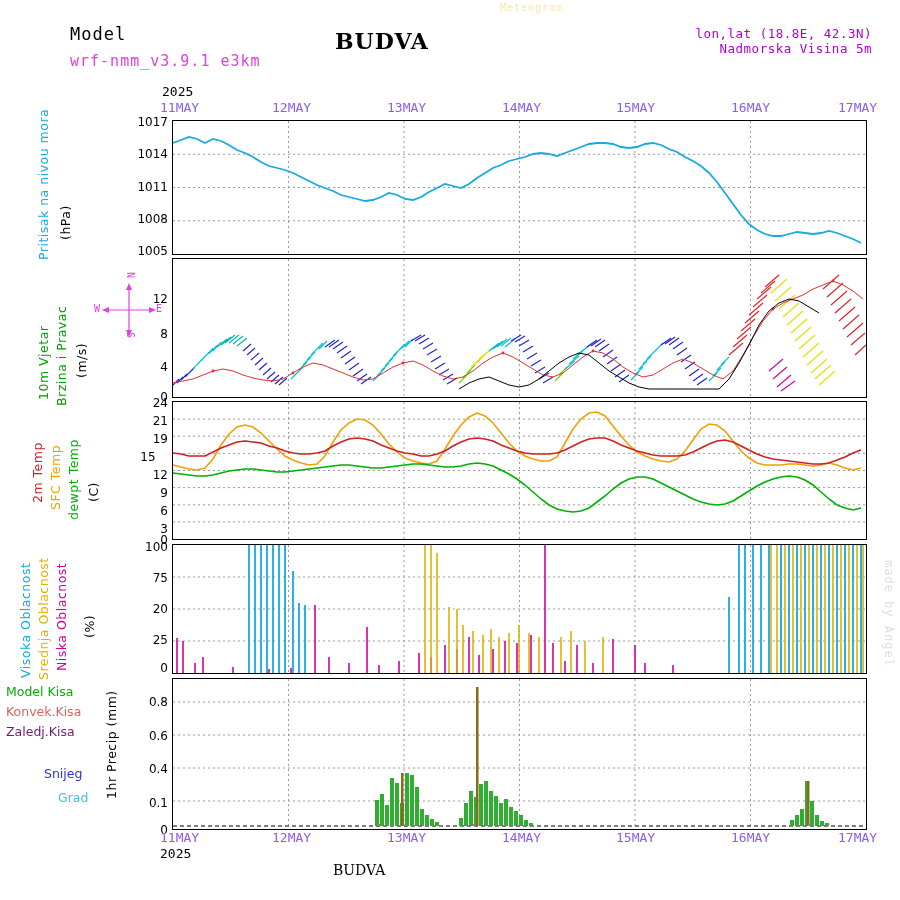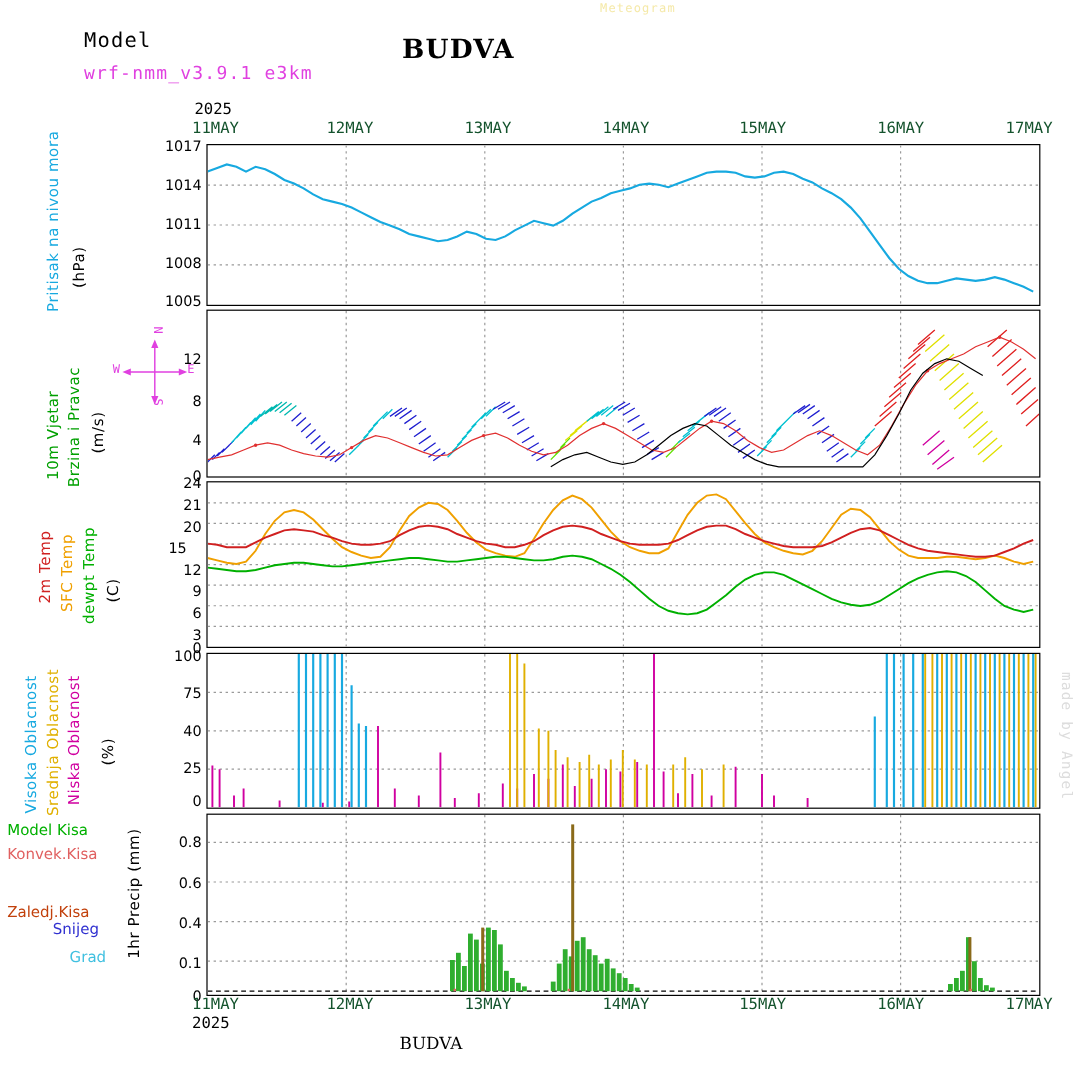--- a/index.html
+++ b/index.html
@@ -22,33 +22,35 @@
            writing-mode:vertical-rl;letter-spacing:1px;}
 
   
   .panel{position:absolute;border:1px solid #000;box-sizing:border-box;background:#fff;overflow:hidden;}
   .panel svg{display:block;}
 
   .ylab{position:absolute;writing-mode:vertical-rl;transform:rotate(180deg);
         font-size:12.5px;letter-spacing:0.5px;white-space:nowrap;}
   .ytick{position:absolute;font-size:12px;text-align:right;color:#000;
          font-family:"DejaVu Sans",sans-serif;}
-  .xtick{position:absolute;font-size:13px;color:#14532d;}
+  .xtick{position:absolute;font-size:13px;color:#8b5cf6;}
   .yearlab{position:absolute;font-size:13px;color:#000;}
   #bottom-caption{left:333px;top:862px;font-size:14px;color:#000;}
   .legend-item{position:absolute;font-size:12.5px;white-space:nowrap;}
 </style>
 </head>
 <body>
 
 <div class="abs mono" id="meteogram-title">Meteogram</div>
 <div class="abs mono" id="model-label">Model</div>
 <div class="abs mono" id="model-name">wrf-nmm_v3.9.1 e3km</div>
 <div class="abs serif" id="station-title">BUDVA</div>
 <div class="abs mono" id="meta-block">
+  <div>lon,lat (18.8E, 42.3N)</div>
+  <div>Nadmorska Visina 5m</div>
 </div>
 <div class="abs mono" id="made-by">made by Angel</div>
 
 <div class="abs yearlab mono" style="left:162px;top:84px;">2025</div>
 <div class="abs xtick mono" style="left:160px;top:100px;">11MAY</div>
 <div class="abs xtick mono" style="left:272px;top:100px;">12MAY</div>
 <div class="abs xtick mono" style="left:387px;top:100px;">13MAY</div>
 <div class="abs xtick mono" style="left:502px;top:100px;">14MAY</div>
 <div class="abs xtick mono" style="left:616px;top:100px;">15MAY</div>
 <div class="abs xtick mono" style="left:731px;top:100px;">16MAY</div>
@@ -224,21 +226,21 @@
               616,40 626,42 636,48 646,54"></polyline>
   </svg>
 </div>
 
 <div class="ylab" style="left:30px;top:425px;height:78px;color:#d02020;">2m Temp</div>
 <div class="ylab" style="left:48px;top:420px;height:90px;color:#f0a000;">SFC Temp</div>
 <div class="ylab" style="left:66px;top:415px;height:105px;color:#00b000;">dewpt Temp</div>
 <div class="ylab" style="left:86px;top:462px;height:40px;color:#000;">(C)</div>
 <div class="ytick" style="left:128px;top:396px;width:40px;">24</div>
 <div class="ytick" style="left:128px;top:414px;width:40px;">21</div>
-<div class="ytick" style="left:128px;top:432px;width:40px;">20</div>
+<div class="ytick" style="left:128px;top:432px;width:40px;">19</div>
 <div class="ytick" style="left:128px;top:450px;width:40px;text-align:center;">15</div>
 <div class="ytick" style="left:128px;top:468px;width:40px;">12</div>
 <div class="ytick" style="left:128px;top:486px;width:40px;">9</div>
 <div class="ytick" style="left:128px;top:504px;width:40px;">6</div>
 <div class="ytick" style="left:128px;top:522px;width:40px;">3</div>
 <div class="ytick" style="left:128px;top:533px;width:40px;">0</div>
 
 <div class="panel" id="panel-temp" style="left:172px;top:401px;width:695px;height:139px;">
   <svg width="693" height="137" viewBox="0 0 693 137" preserveAspectRatio="none">
     <g stroke="#9a9a9a" stroke-width="1" stroke-dasharray="2,3" fill="none">
@@ -281,21 +283,21 @@
               592,80 600,77 608,75 616,74 624,75 632,78 640,83 648,90 656,97 664,103 672,106 680,108 688,106"></polyline>
   </svg>
 </div>
 
 <div class="ylab" style="left:18px;top:560px;height:118px;color:#17a9e0;">Visoka Oblacnost</div>
 <div class="ylab" style="left:36px;top:558px;height:122px;color:#e0b000;">Srednja Oblacnost</div>
 <div class="ylab" style="left:54px;top:567px;height:104px;color:#d000a0;">Niska Oblacnost</div>
 <div class="ylab" style="left:82px;top:598px;height:40px;color:#000;">(%)</div>
 <div class="ytick" style="left:120px;top:540px;width:48px;">100</div>
 <div class="ytick" style="left:120px;top:571px;width:48px;">75</div>
-<div class="ytick" style="left:120px;top:602px;width:48px;">40</div>
+<div class="ytick" style="left:120px;top:602px;width:48px;">20</div>
 <div class="ytick" style="left:120px;top:633px;width:48px;">25</div>
 <div class="ytick" style="left:120px;top:661px;width:48px;">0</div>
 
 <div class="panel" id="panel-cloud" style="left:172px;top:544px;width:695px;height:130px;">
   <svg width="693" height="128" viewBox="0 0 693 128" preserveAspectRatio="none">
     <g stroke="#9a9a9a" stroke-width="1" stroke-dasharray="2,3" fill="none">
       <line x1="115.5" y1="0" x2="115.5" y2="128"></line>
       <line x1="231" y1="0" x2="231" y2="128"></line>
       <line x1="346.5" y1="0" x2="346.5" y2="128"></line>
       <line x1="462" y1="0" x2="462" y2="128"></line>
@@ -405,21 +407,21 @@
         <line x1="672" y1="128" x2="672" y2="0"></line>
         <line x1="680" y1="128" x2="680" y2="0"></line>
         <line x1="688" y1="128" x2="688" y2="0"></line>
       </g>
     </g>
   </svg>
 </div>
 
 <div class="legend-item" style="left:6px;top:684px;color:#00b000;">Model Kisa</div>
 <div class="legend-item" style="left:6px;top:704px;color:#e06060;">Konvek.Kisa</div>
-<div class="legend-item" style="left:6px;top:724px;color:#c2410c;margin-top:28px;">Zaledj.Kisa</div>
+<div class="legend-item" style="left:6px;top:724px;color:#701a75;">Zaledj.Kisa</div>
 <div class="legend-item" style="left:44px;top:766px;color:#3030d0;">Snijeg</div>
 <div class="legend-item" style="left:58px;top:790px;color:#40c0e0;">Grad</div>
 <div class="ylab" style="left:104px;top:684px;height:115px;color:#000;">1hr Precip (mm)</div>
 <div class="ytick" style="left:126px;top:695px;width:42px;">0.8</div>
 <div class="ytick" style="left:126px;top:729px;width:42px;">0.6</div>
 <div class="ytick" style="left:126px;top:762px;width:42px;">0.4</div>
 <div class="ytick" style="left:126px;top:796px;width:42px;">0.1</div>
 <div class="ytick" style="left:126px;top:823px;width:42px;">0</div>
 
 <div class="panel" id="panel-precip" style="left:172px;top:678px;width:695px;height:152px;">

